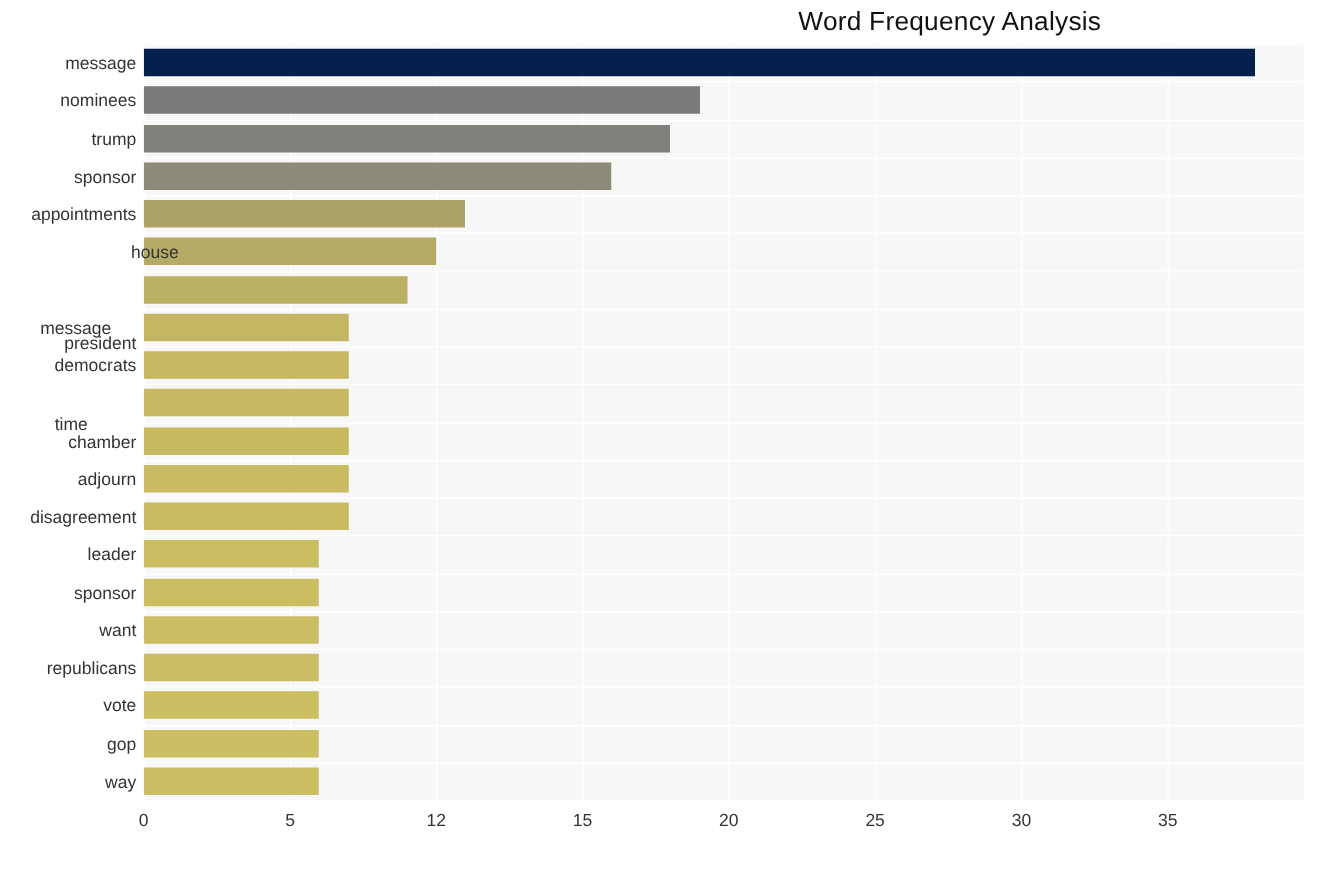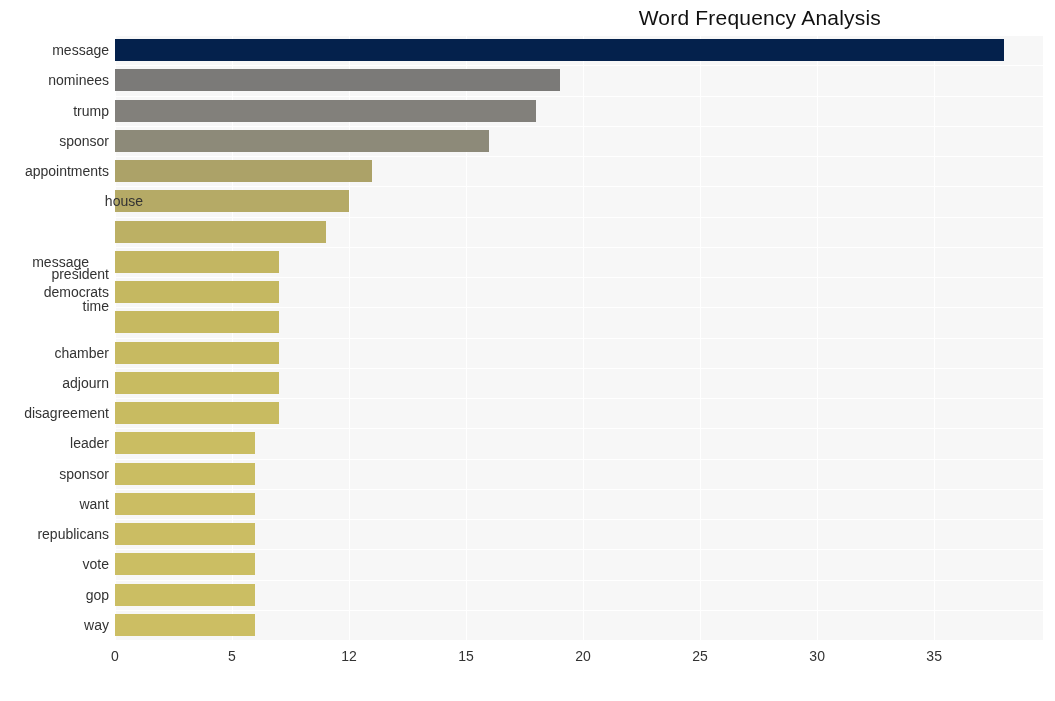--- a/index.html
+++ b/index.html
@@ -214,21 +214,21 @@
   <div id="ytick-container">
       <div class="ytick" style="top: 42.125px; right: 946px;">message</div>
       <div class="ytick" style="top: 72.375px; right: 946px;">nominees</div>
       <div class="ytick" style="top: 102.625px; right: 946px;">trump</div>
       <div class="ytick" style="top: 132.875px; right: 946px;">sponsor</div>
       <div class="ytick" style="top: 163.125px; right: 946px;">appointments</div>
       <div class="ytick" style="top: 193.375px; right: 912px;">house</div>
       <div class="ytick" style="top: 223.625px; right: 946px; margin-top: 42px;">president</div>
       <div class="ytick" style="top: 253.875px; right: 966px;">message</div>
       <div class="ytick" style="top: 284.125px; right: 946px;">democrats</div>
-      <div class="ytick" style="top: 298px; right: 946px;">time</div>
+      <div class="ytick" style="top: 331px; right: 946px; text-align: center;">time</div>
       <div class="ytick" style="top: 344.625px; right: 946px;">chamber</div>
       <div class="ytick" style="top: 374.875px; right: 946px;">adjourn</div>
       <div class="ytick" style="top: 405.125px; right: 946px;">disagreement</div>
       <div class="ytick" style="top: 435.375px; right: 946px;">leader</div>
       <div class="ytick" style="top: 465.625px; right: 946px;">sponsor</div>
       <div class="ytick" style="top: 495.875px; right: 946px;">want</div>
       <div class="ytick" style="top: 526.125px; right: 946px;">republicans</div>
       <div class="ytick" style="top: 556.375px; right: 946px;">vote</div>
       <div class="ytick" style="top: 586.625px; right: 946px;">gop</div>
       <div class="ytick" style="top: 616.875px; right: 946px;">way</div>

